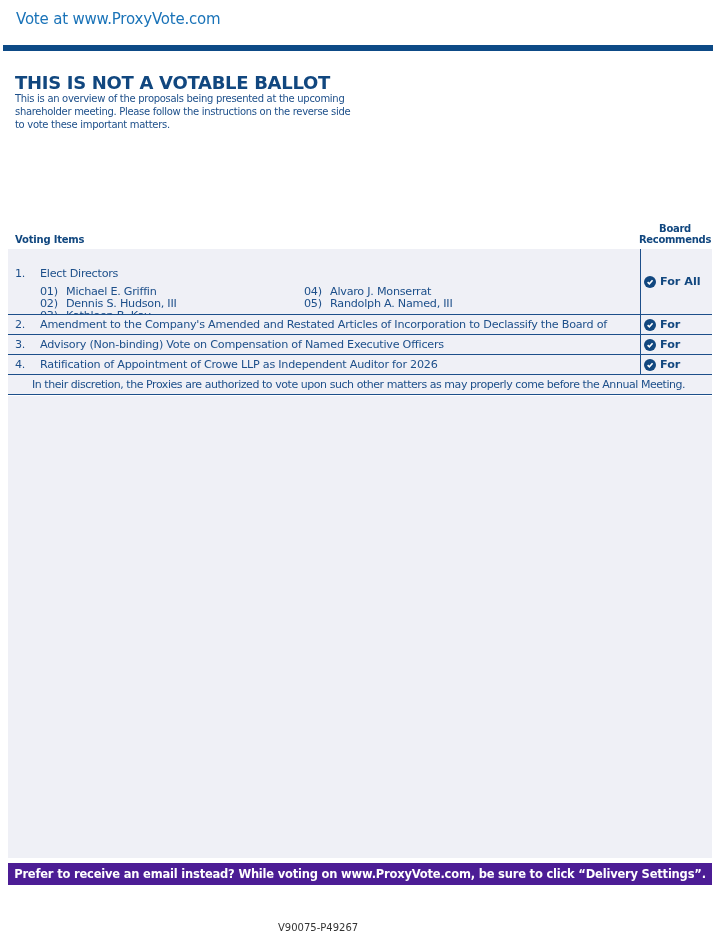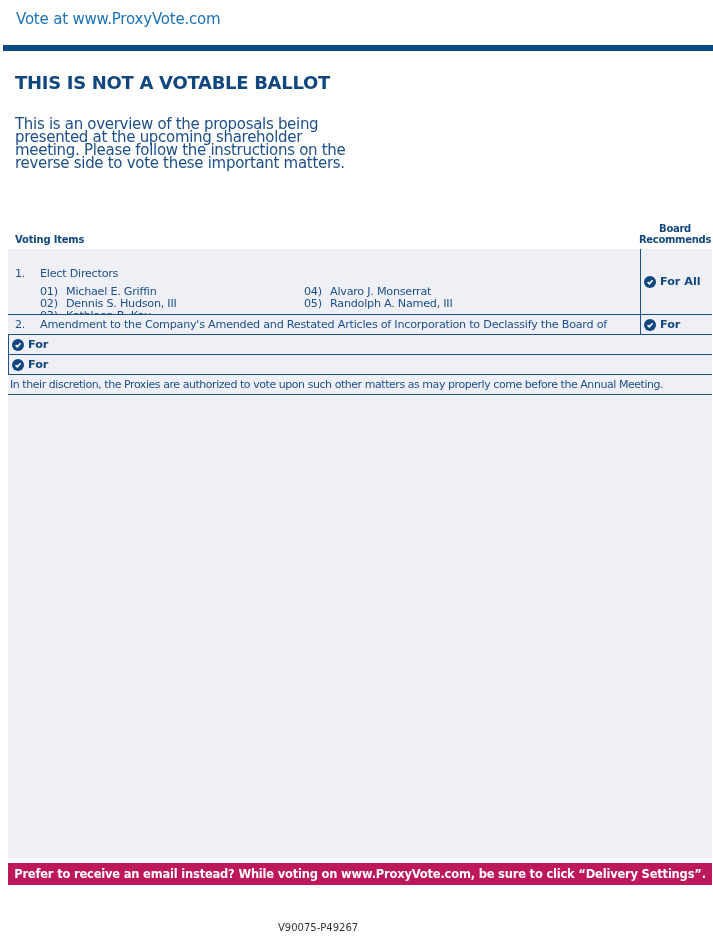--- a/index.html
+++ b/index.html
@@ -14,22 +14,22 @@
     .header-bar {
       position: absolute; left: 3px; top: 45px; width: 710px; height: 6px;
       background: #0d4a86;
     }
     .page-title {
       position: absolute; left: 15px; top: 72px;
       font-size: 18px; font-weight: bold; color: #11477f;
       letter-spacing: -0.3px;
     }
     .intro {
-      position: absolute; left: 15px; top: 118px; width: 340px;
-      font-size: 15px; line-height: 13px; color: #1d4f8a;
+      position: absolute; left: 15px; top: 92px; width: 340px;
+      font-size: 10px; line-height: 13px; color: #1d4f8a;
       letter-spacing: -0.3px;
     }
 
     .col-header-items {
       position: absolute; left: 15px; top: 234px;
       font-size: 10px; font-weight: bold; color: #11477f; letter-spacing: -0.2px;
     }
     .col-header-board {
       position: absolute; left: 638px; top: 223px; width: 74px;
       font-size: 10px; font-weight: bold; color: #11477f; text-align: center;
@@ -52,34 +52,34 @@
     .num { display: inline-block; width: 25px; }
     .row-1 { height: 66px; }
     .row-1 .main { padding-top: 18px; }
     .nominees { display: flex; margin-top: 6px; }
     .nom-col { width: 289px; padding-left: 25px; line-height: 12px; }
     .nom-col.right { width: auto; padding-left: 0; }
     .nom-num { display: inline-block; width: 26px; }
     .row-single { height: 20px; }
     .row-single .main { line-height: 16px; }
     .row-note { height: 20px; }
-    .row-note .main { padding-left: 2px; line-height: 16px; letter-spacing: -0.45px; font-size: 11px; }
+    .row-note .main { padding-left: 24px; line-height: 16px; letter-spacing: -0.45px; font-size: 11px; }
     .check {
       display: inline-flex; width: 12px; height: 12px; border-radius: 50%;
       background: #11477f; margin-right: 4px; align-items: center; justify-content: center;
     }
     .check svg { width: 8px; height: 8px; }
 
     .gray-area {
       position: absolute; left: 8px; top: 396px; width: 704px; height: 462px;
       background: #eff0f6;
     }
     .footer-banner {
       position: absolute; left: 8px; top: 863px; width: 704px; height: 22px;
-      background: #be185d; color: #ffffff;
+      background: #4c1d95; color: #ffffff;
       font-size: 11.5px; font-weight: bold; text-align: center; line-height: 22px;
       letter-spacing: -0.2px;
     }
     .footer-code {
       position: absolute; left: 278px; top: 922px;
       font-size: 10px; color: #333333;
     }
   </style>
 </head>
 <body>
@@ -127,31 +127,33 @@
       <span class="check">
           <svg viewBox="0 0 10 10">
             <path d="M2 5.2 L4.2 7.3 L8.2 2.8" stroke="#fff" stroke-width="2" fill="none"></path>
           </svg>
         </span>
       <span>For</span>
     </div>
   </div>
 
   <div class="row row-single">
+    <div class="main"><span class="num">3.</span><span>Advisory (Non-binding) Vote on Compensation of Named Executive Officers</span></div>
     <div class="rec">
       <span class="check">
           <svg viewBox="0 0 10 10">
             <path d="M2 5.2 L4.2 7.3 L8.2 2.8" stroke="#fff" stroke-width="2" fill="none"></path>
           </svg>
         </span>
       <span>For</span>
     </div>
   </div>
 
   <div class="row row-single">
+    <div class="main"><span class="num">4.</span><span>Ratification of Appointment of Crowe LLP as Independent Auditor for 2026</span></div>
     <div class="rec">
       <span class="check">
           <svg viewBox="0 0 10 10">
             <path d="M2 5.2 L4.2 7.3 L8.2 2.8" stroke="#fff" stroke-width="2" fill="none"></path>
           </svg>
         </span>
       <span>For</span>
     </div>
   </div>
 

